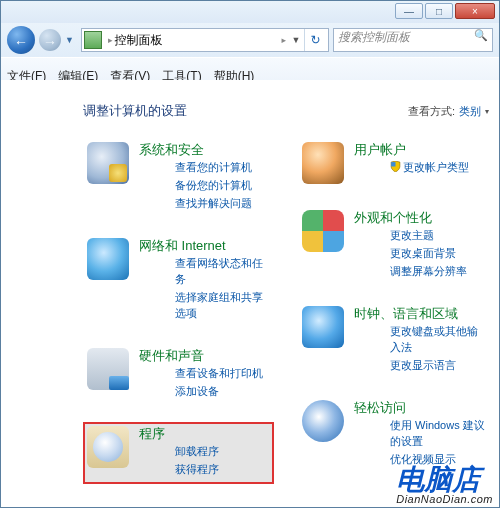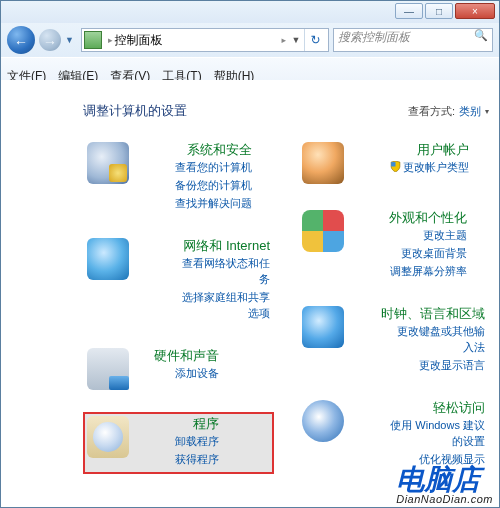--- a/index.html
+++ b/index.html
@@ -30,21 +30,21 @@
   .menubar span { cursor:default; }
 
   
   .content { position:absolute; top:79px; bottom:0; left:0; right:0; background:#fff; padding: 22px 10px 10px 82px; overflow:auto; }
   .heading-row { display:flex; align-items:center; margin-bottom:18px; }
   .heading { font-size:13px; color:#1f3f7a; }
   .viewby { margin-left:auto; font-size:11px; color:#444; display:flex; align-items:center; gap:4px;}
   .viewby .vb-val { color:#0b57a8; }
   .viewby .vb-drop { font-size:8px; color:#555;}
 
-  .grid { display:flex; gap:24px;text-align:right; }
+  .grid { display:flex; gap:24px; }
   .col { flex:1; display:flex; flex-direction:column; gap:16px; }
   .cat { display:flex; gap:10px; padding:4px 4px 6px 4px; }
   .cat.highlight { border:2px solid #d33; background:#e5e5e5; padding:2px 2px 4px 2px; }
   .cat-icon { width:42px; height:42px; flex-shrink:0; border-radius:6px; }
   .cat-body { display:flex; flex-direction:column; gap:2px; }
   .cat-title { color:#0a7a2a; font-size:13px; line-height:1.25; cursor:default; }
   .cat-link { color:#0b57a8; font-size:11px; line-height:1.45; cursor:default;margin-left:36px; }
   .shield { display:inline-block; width:11px; height:11px; vertical-align:-1px; margin-right:2px; }
 
   
@@ -129,20 +129,21 @@
             <div class="cat-body">
               <div class="cat-title">网络和 Internet</div>
               <div class="cat-link">查看网络状态和任务</div>
               <div class="cat-link">选择家庭组和共享选项</div>
             </div>
           </div>
           <div class="cat">
             <div class="cat-icon ic-hw"></div>
             <div class="cat-body">
               <div class="cat-title">硬件和声音</div>
+              <div class="cat-link">查看设备和打印机</div>
               <div class="cat-link">添加设备</div>
             </div>
           </div>
           <div class="cat highlight">
             <div class="cat-icon ic-prog"></div>
             <div class="cat-body">
               <div class="cat-title">程序</div>
               <div class="cat-link">卸载程序</div>
               <div class="cat-link">获得程序</div>
             </div>

